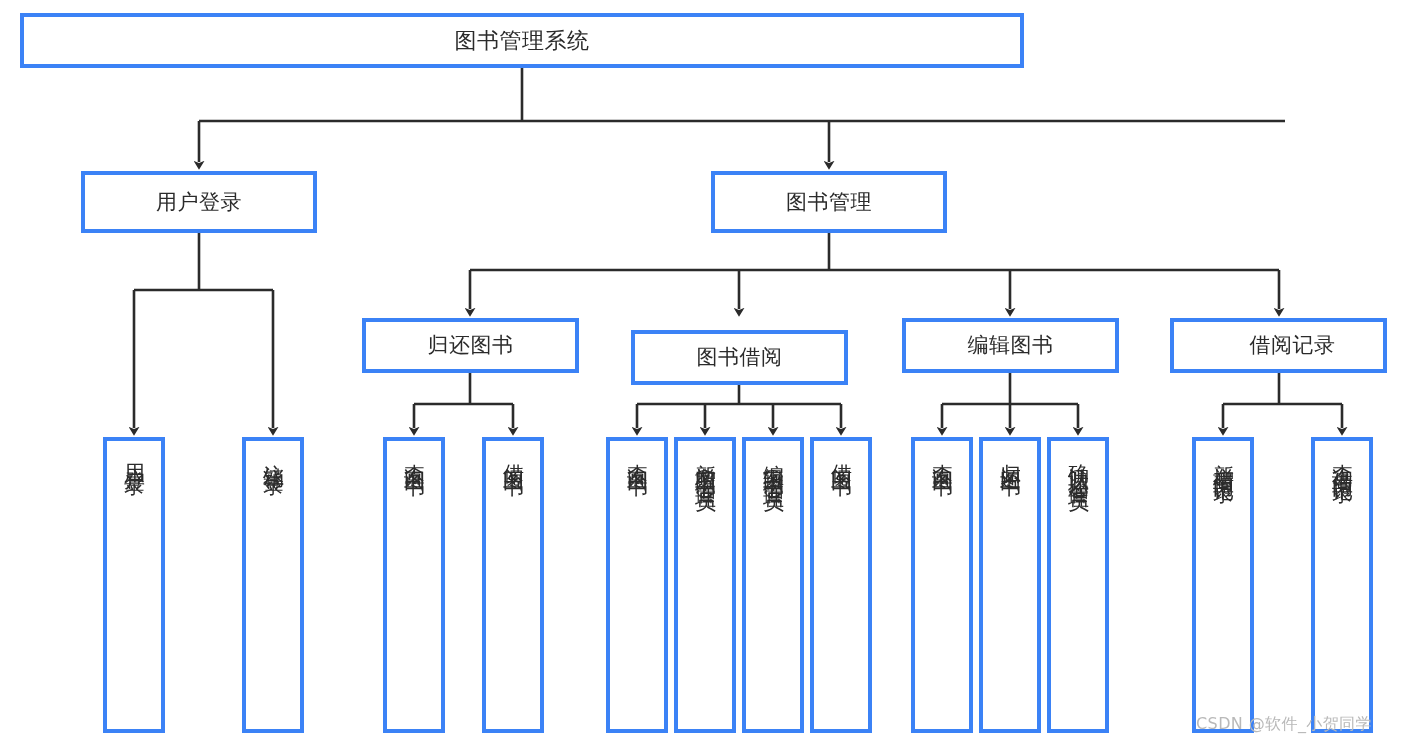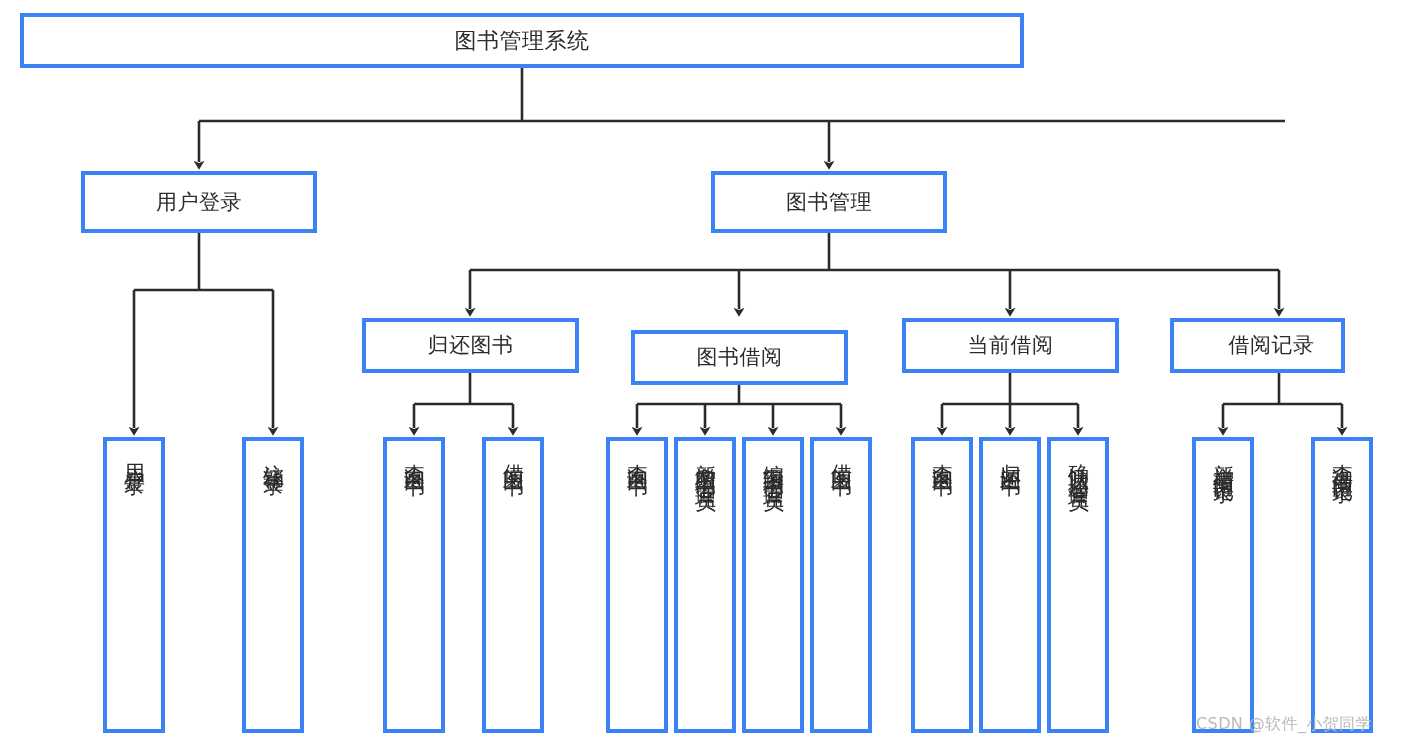--- a/index.html
+++ b/index.html
@@ -143,23 +143,23 @@
     <span class="node-label">图书管理</span>
   </div>
 
   <div class="node horiz" style="left:362px; top:318px; width:217px; height:55px;">
     <span class="node-label">归还图书</span>
   </div>
   <div class="node horiz" style="left:631px; top:318px; width:217px; height:55px;margin-top:12px;">
     <span class="node-label">图书借阅</span>
   </div>
   <div class="node horiz" style="left:902px; top:318px; width:217px; height:55px;">
-    <span class="node-label">当前借阅</span>
-  </div>
-  <div class="node horiz" style="left:1170px; top:318px; width:175px; height:55px;padding-left:28px;">
+    <span class="node-label">编辑图书</span>
+  </div>
+  <div class="node horiz" style="left:1170px; top:318px; width:217px; height:55px;padding-left:28px;">
     <span class="node-label">借阅记录</span>
   </div>
 
   <div class="node vert" style="left:103px; top:437px; width:62px; height:296px;">
     <span class="node-label">用户登录</span>
   </div>
   <div class="node vert" style="left:242px; top:437px; width:62px; height:296px;">
     <span class="node-label">注销登录</span>
   </div>
 

